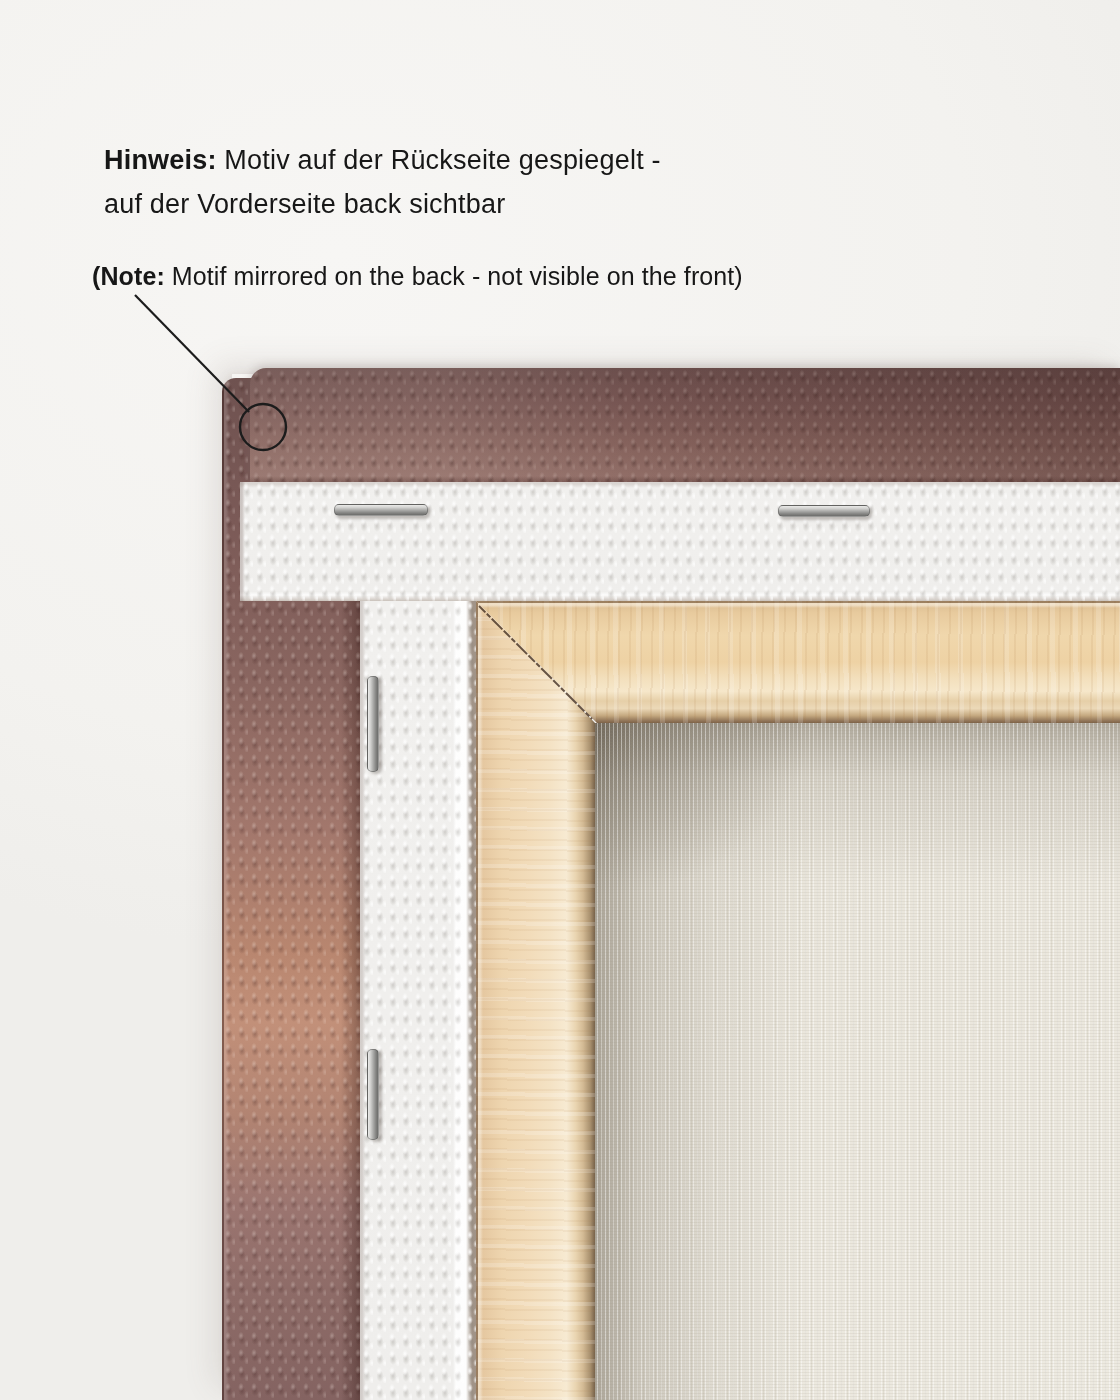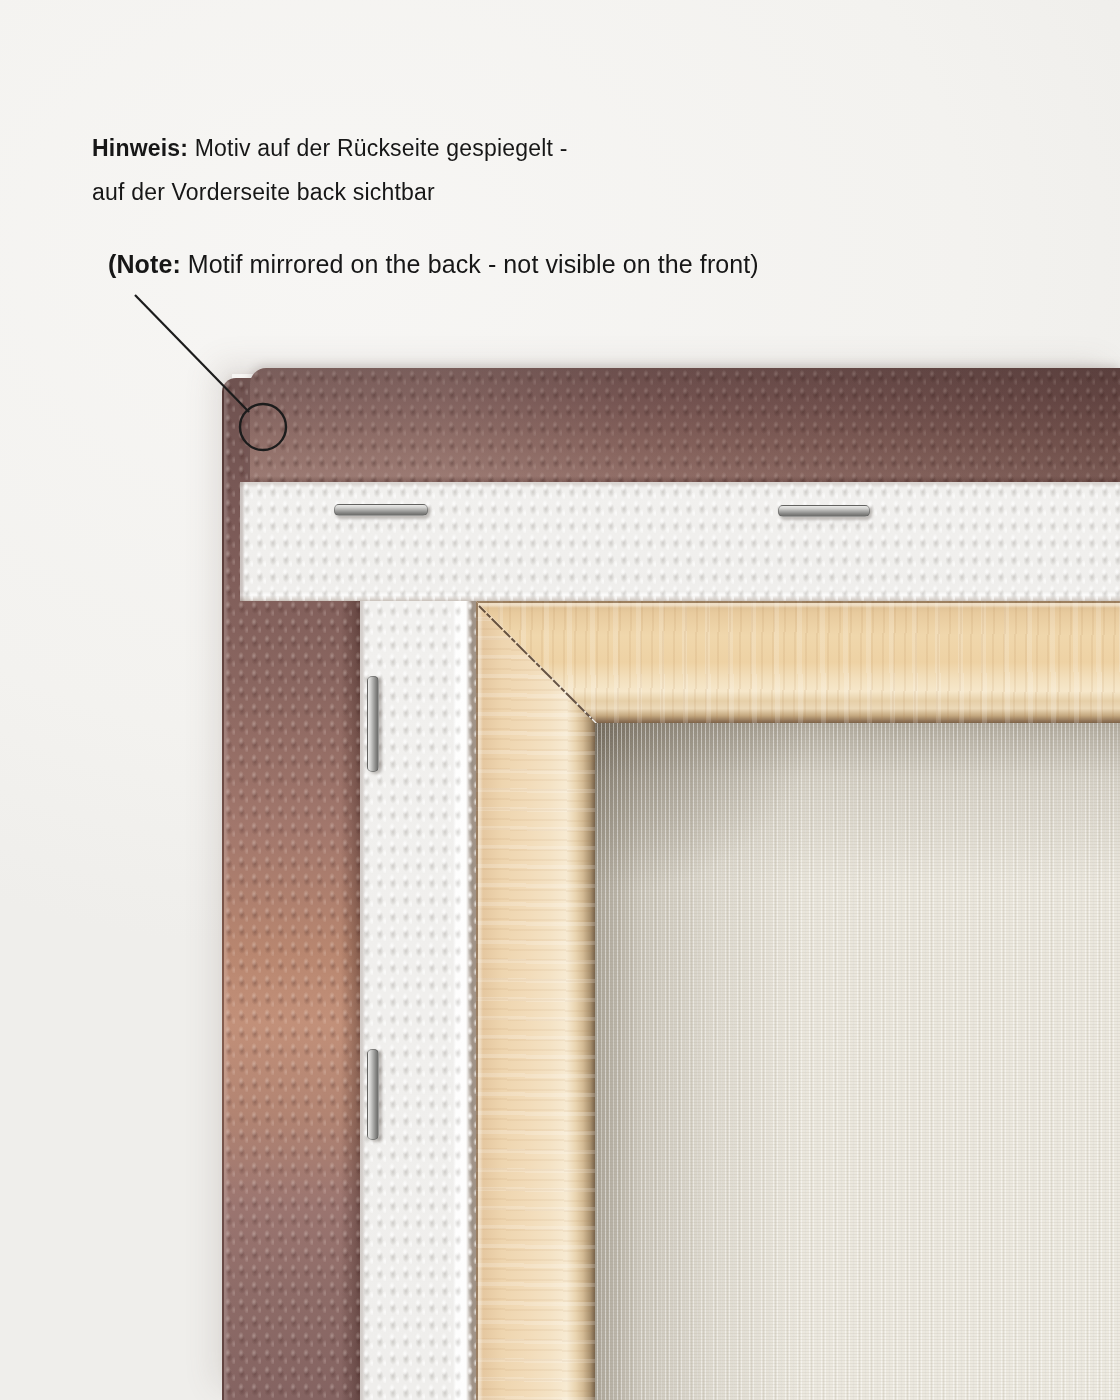--- a/index.html
+++ b/index.html
@@ -6,24 +6,24 @@
   body{
     width:1120px;height:1400px;overflow:hidden;
     font-family:"Liberation Sans", sans-serif;
     background:#f5f4f2;
   }
   .stage{position:relative;width:1120px;height:1400px;overflow:hidden;
     background:radial-gradient(900px 700px at 30% 18%, #f7f6f4 0%, #f3f2ef 70%, #efeeeb 100%);}
 
   
   .notes{position:absolute;left:92px;top:126px;width:790px;color:#171717;}
-  .note-de{font-size:23px;line-height:44px;letter-spacing:.2px;margin:0;}
+  .note-de{font-size:27px;line-height:44px;letter-spacing:.2px;margin:12px;}
   .note-de .line{display:block;}
   .note-de b{font-weight:700;}
-  .note-en{font-size:25px;line-height:34px;letter-spacing:.1px;margin:33px 0 0 16px;}
+  .note-en{font-size:25px;line-height:34px;letter-spacing:.1px;margin:33px 0 0 0;}
   .note-en b{font-weight:700;}
 
   
   .overlay{position:absolute;left:0;top:0;width:1120px;height:1400px;z-index:50;pointer-events:none;}
 
   
   .cv{position:absolute;z-index:10;}
   .shadow-base{position:absolute;left:232px;top:374px;width:888px;height:1020px;z-index:4;
     box-shadow:-16px -8px 30px rgba(110,95,88,.16), -4px 2px 10px rgba(110,95,88,.12);}
 

